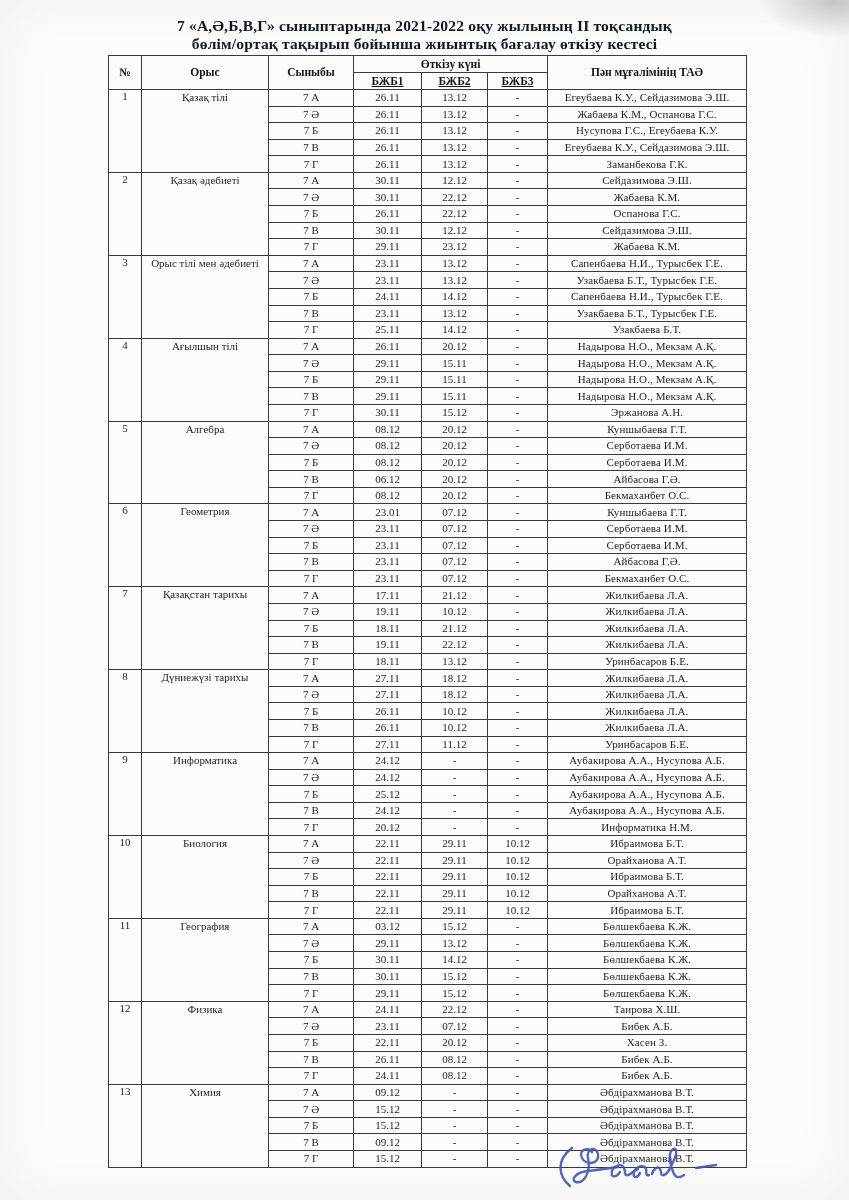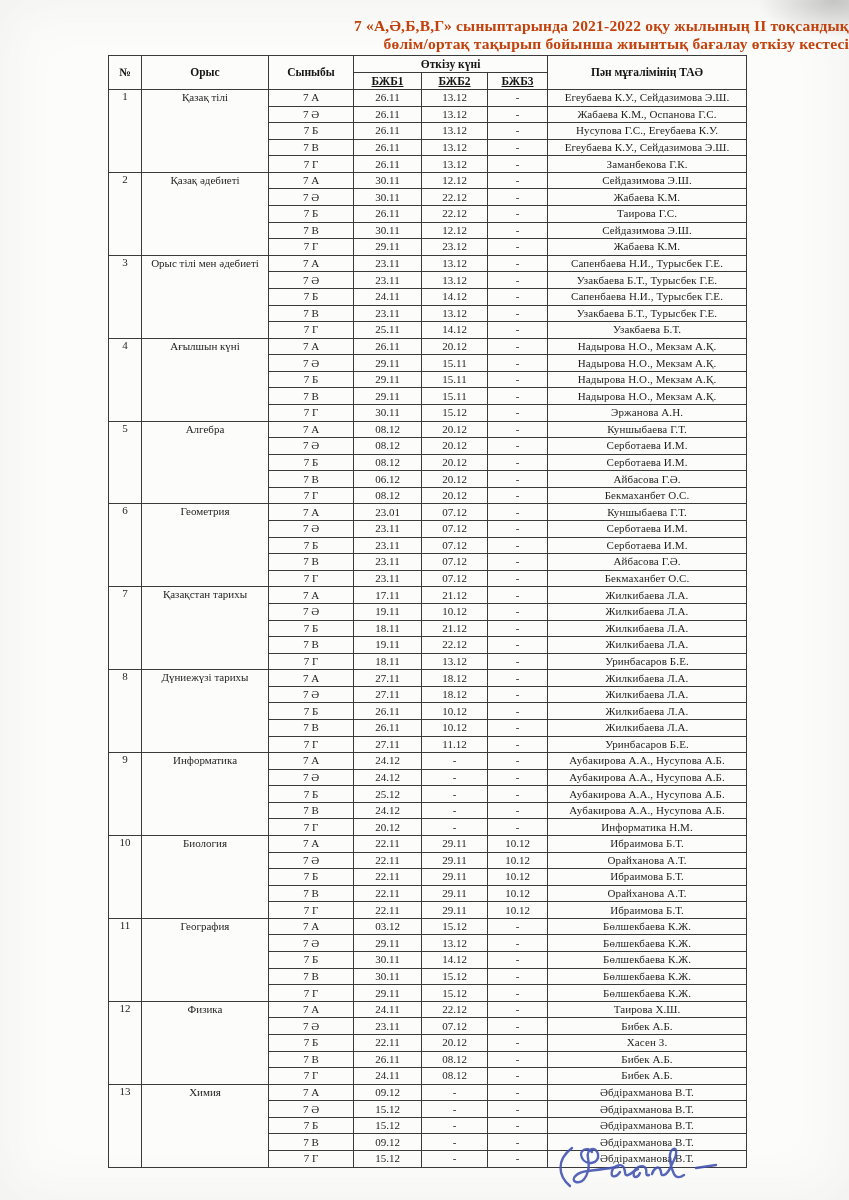--- a/index.html
+++ b/index.html
@@ -14,21 +14,21 @@
     box-shadow:inset 0 0 60px rgba(90,90,85,0.07);
     overflow:hidden;
   }
   .scan-smudge{
     position:absolute;top:-14px;right:-18px;width:110px;height:52px;
     background:radial-gradient(ellipse at 70% 30%, rgba(140,140,138,0.45), rgba(140,140,138,0) 70%);
     pointer-events:none;
   }
   .doc-title{
     position:absolute;top:17px;left:0;width:849px;
-    text-align:right;font-weight:bold;color:#c2410c;
+    text-align:center;font-weight:bold;color:#0f172a;
     font-size:15.5px;line-height:18px;letter-spacing:.2px;
   }
   table.sched{
     position:absolute;left:108px;top:55px;width:638px;
     border-collapse:collapse;table-layout:fixed;
     font-size:11px;color:#1f1f1f;
   }
   table.sched th, table.sched td{
     border:1px solid #3a3a3a;
     padding:0 2px;
@@ -142,21 +142,21 @@
           <td>30.11</td>
           <td>22.12</td>
           <td>-</td>
           <td class="teacher">Жабаева К.М.</td>
         </tr>
         <tr>
           <td class="cls">7 Б</td>
           <td>26.11</td>
           <td>22.12</td>
           <td>-</td>
-          <td class="teacher">Таирова Г.С.</td>
+          <td class="teacher">Оспанова Г.С.</td>
         </tr>
         <tr>
           <td class="cls">7 В</td>
           <td>30.11</td>
           <td>12.12</td>
           <td>-</td>
           <td class="teacher">Сейдазимова Э.Ш.</td>
         </tr>
         <tr>
           <td class="cls">7 Г</td>
@@ -197,21 +197,21 @@
         </tr>
         <tr>
           <td class="cls">7 Г</td>
           <td>25.11</td>
           <td>14.12</td>
           <td>-</td>
           <td class="teacher">Узакбаева Б.Т.</td>
         </tr>
         <tr>
           <td class="num" rowspan="5">4</td>
-          <td class="subj" rowspan="5">Ағылшын күні</td>
+          <td class="subj" rowspan="5">Ағылшын тілі</td>
           <td class="cls">7 А</td>
           <td>26.11</td>
           <td>20.12</td>
           <td>-</td>
           <td class="teacher">Надырова Н.О., Мекзам А.Қ.</td>
         </tr>
         <tr>
           <td class="cls">7 Ә</td>
           <td>29.11</td>
           <td>15.11</td>

